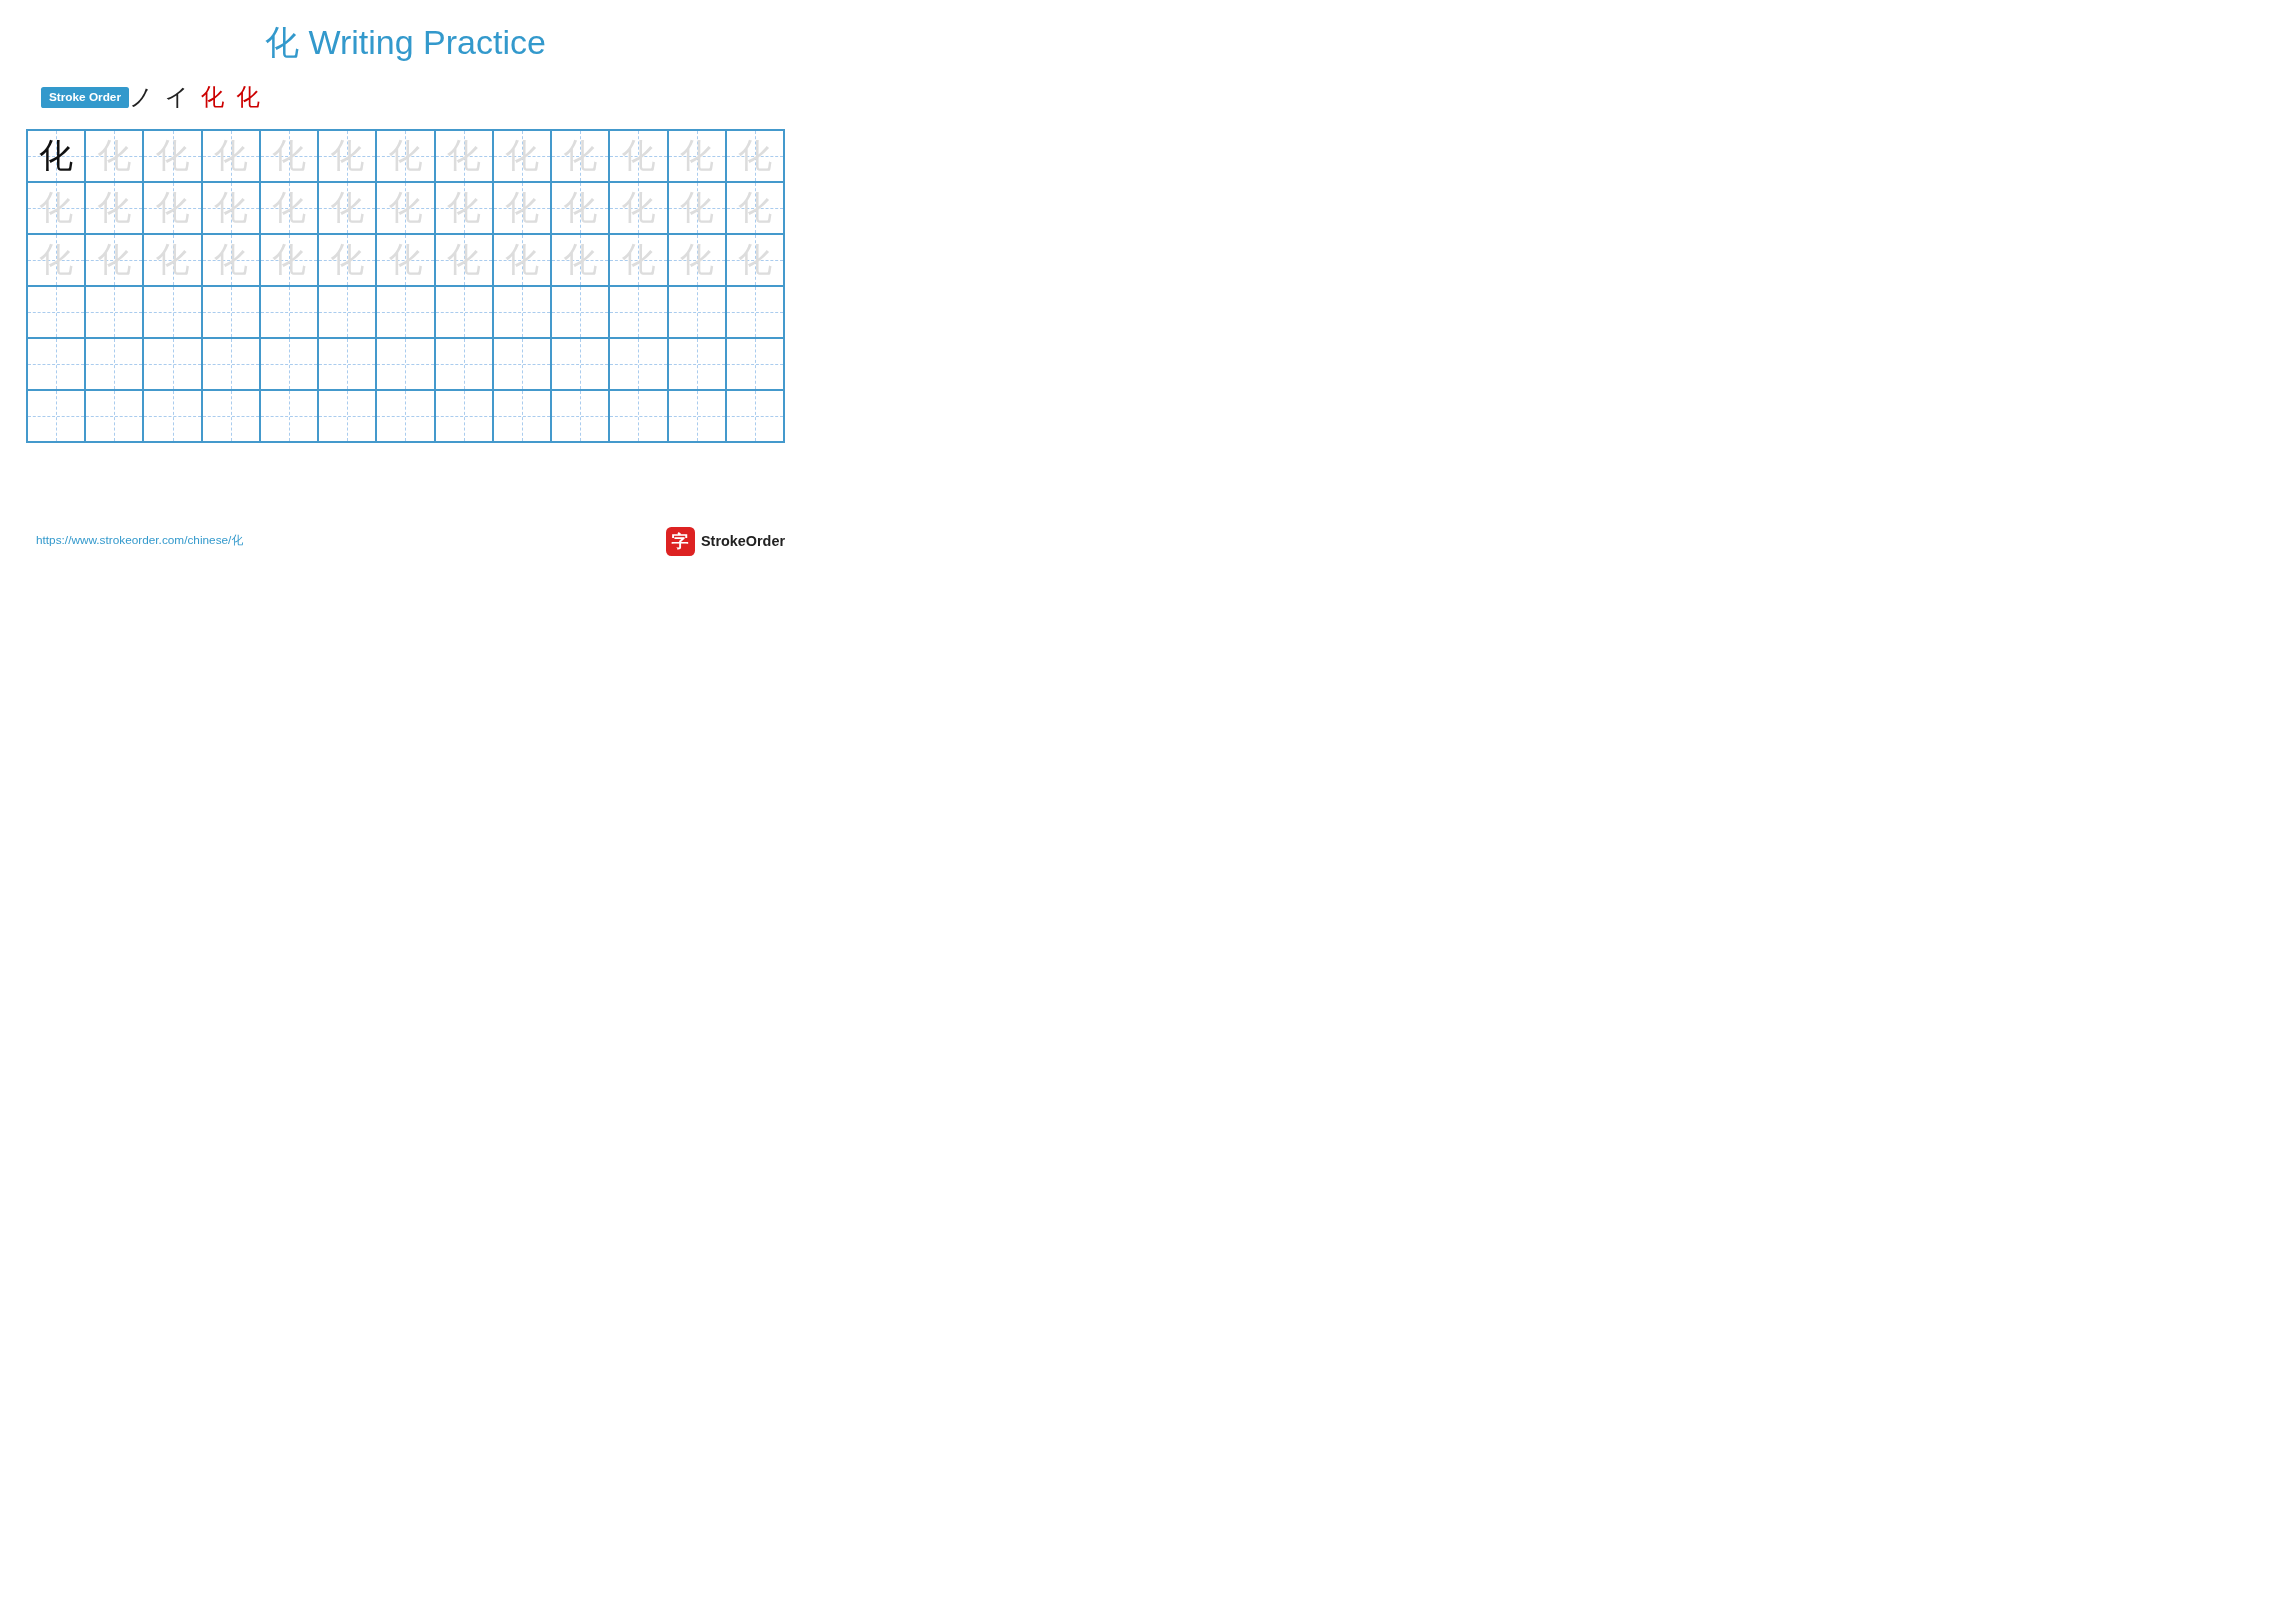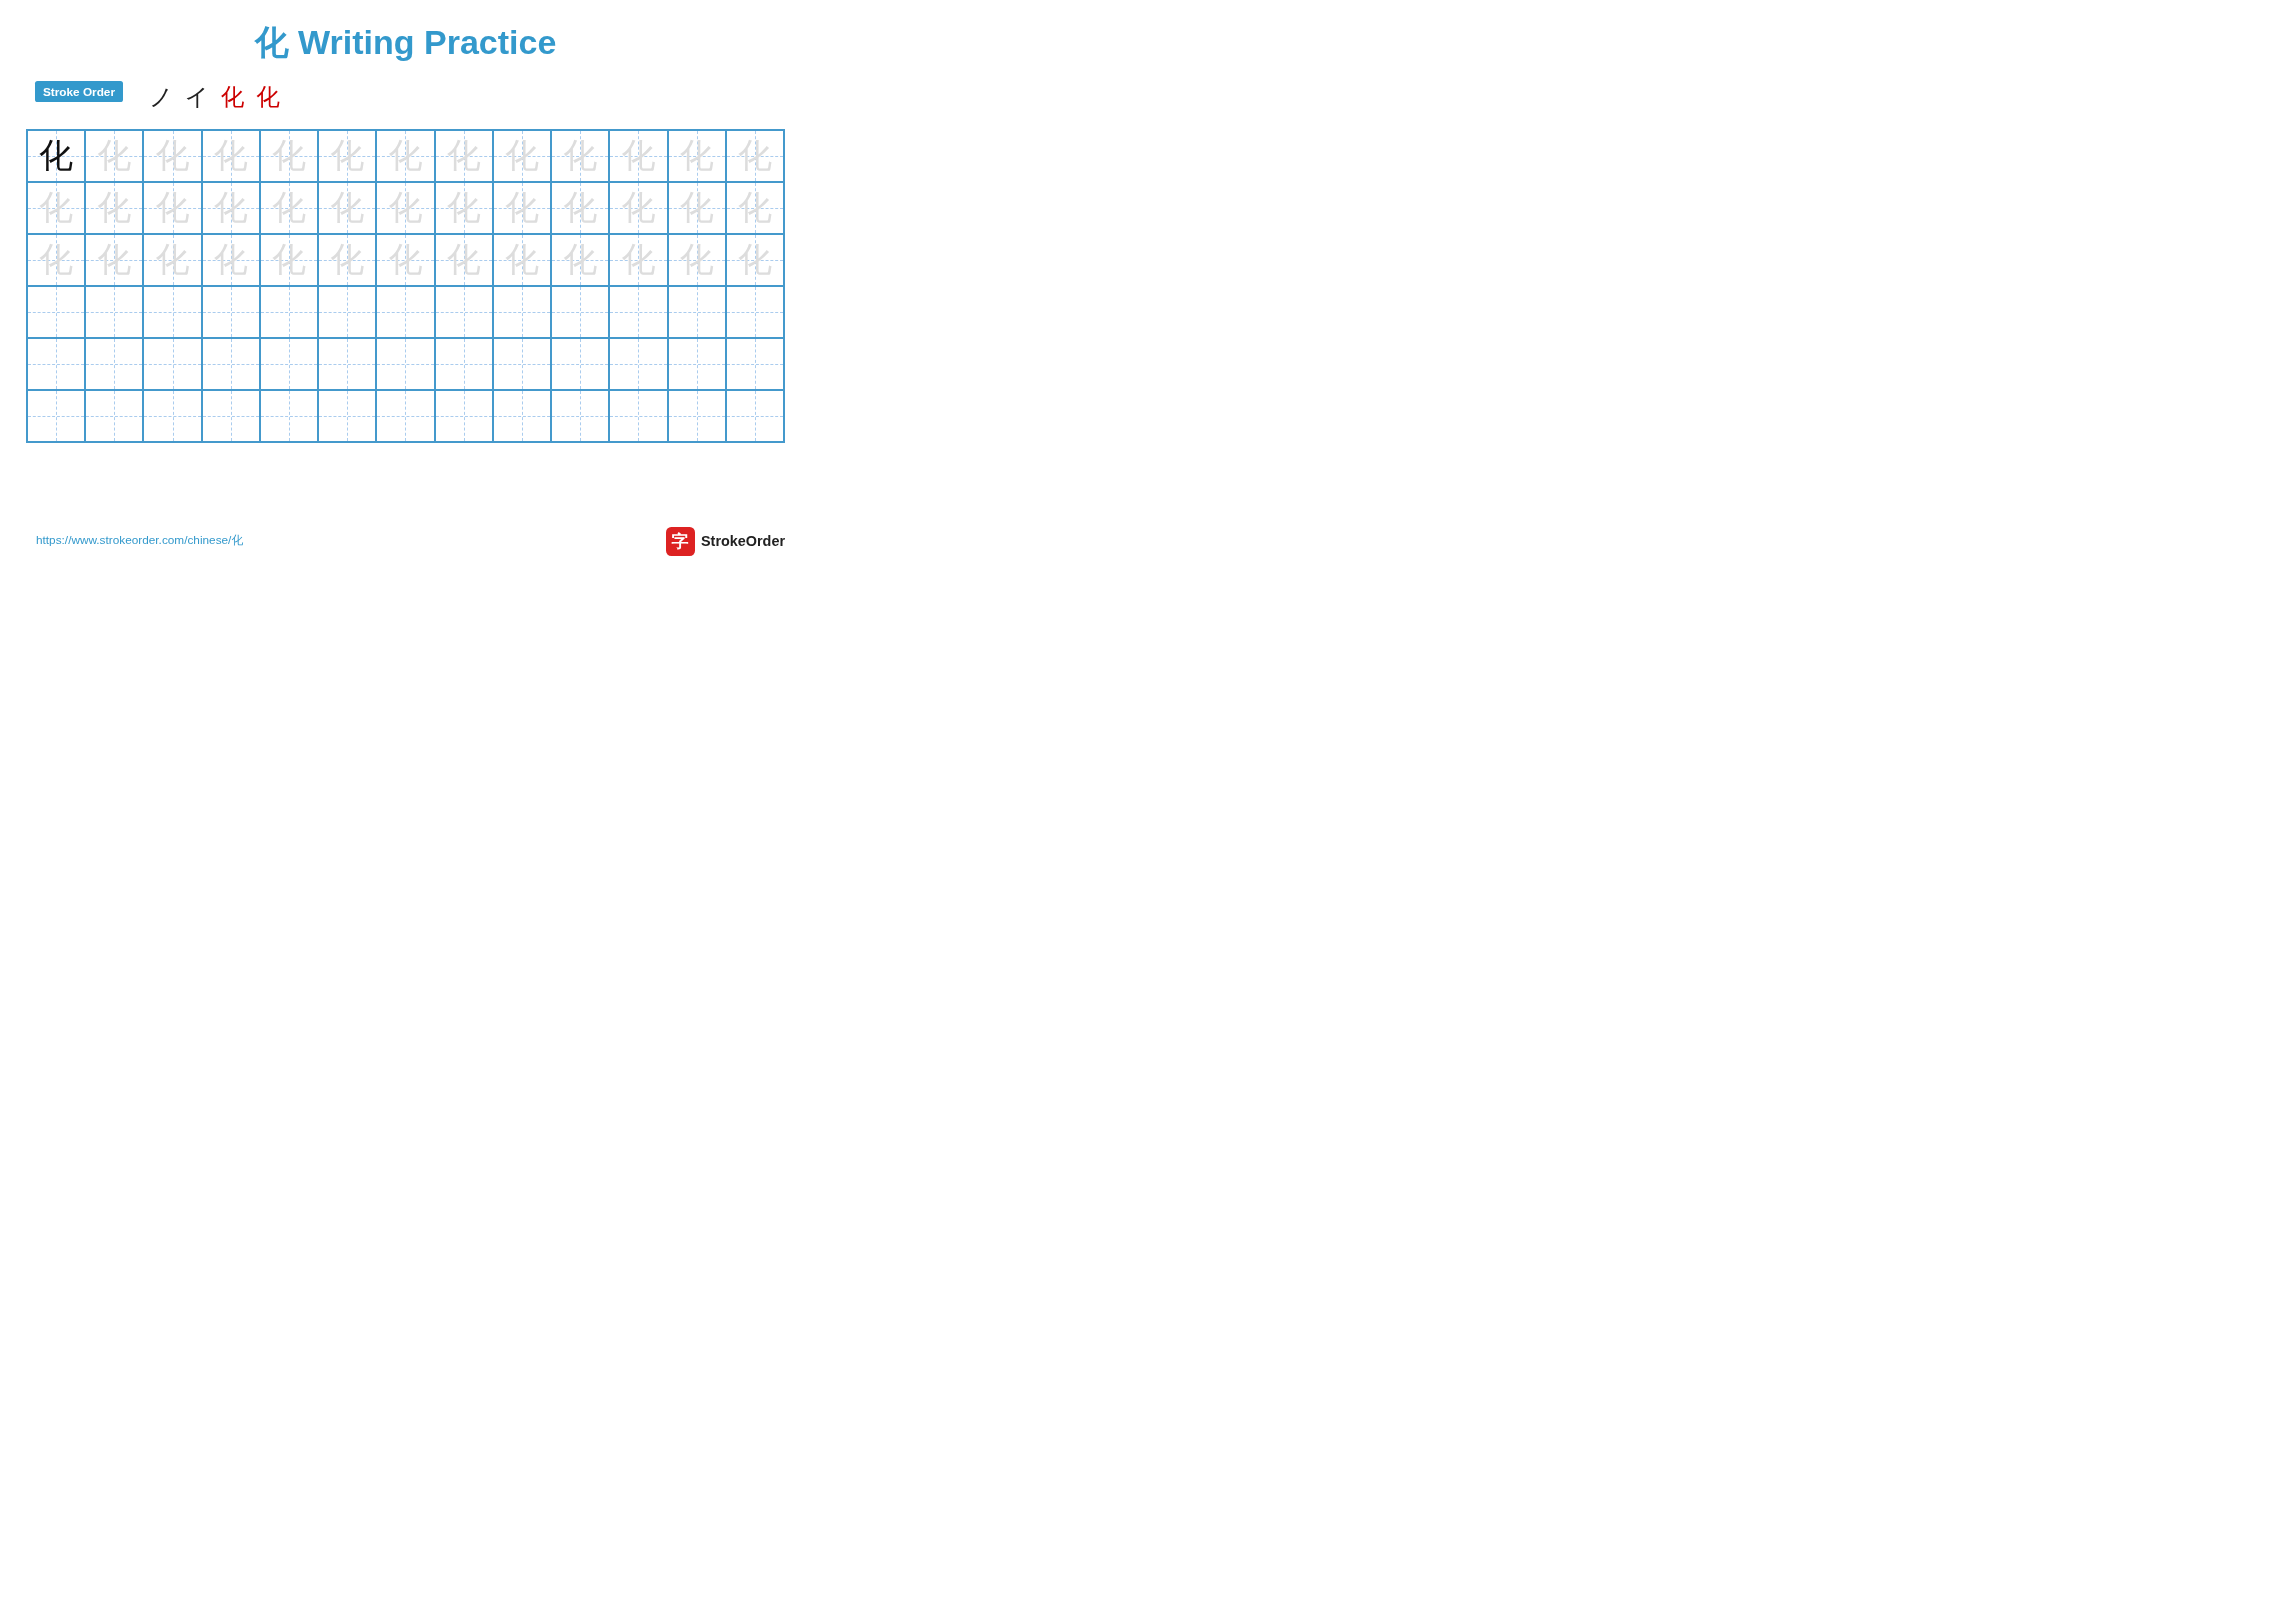--- a/index.html
+++ b/index.html
@@ -7,31 +7,31 @@
       background: #ffffff;
       font-family: serif;
       width: 811px;
       min-height: 574px;
       padding: 19.6px 26px;
       position: relative;
     }
     .page-title {
       text-align: center;
       font-size: 34px;
-      font-weight: bold;
+      font-weight: normal;
       color: #3399cc;
       margin-bottom: 15.7px;
       font-family: sans-serif;
     }
     .stroke-order-section {
       display: flex;
-      align-items: flex-start;
-      gap: 26px;
+      align-items: center;
+      gap: 0;
       margin-bottom: 15.7px;
-      margin-left: 9px;
+      margin-left: 15px;
     }
     .stroke-order-badge {
       background: #3399cc;
       color: white;
       font-size: 11.8px;
       font-weight: bold;
       padding: 3.3px 7.9px;
       border-radius: 2.6px;
       font-family: sans-serif;
     }

